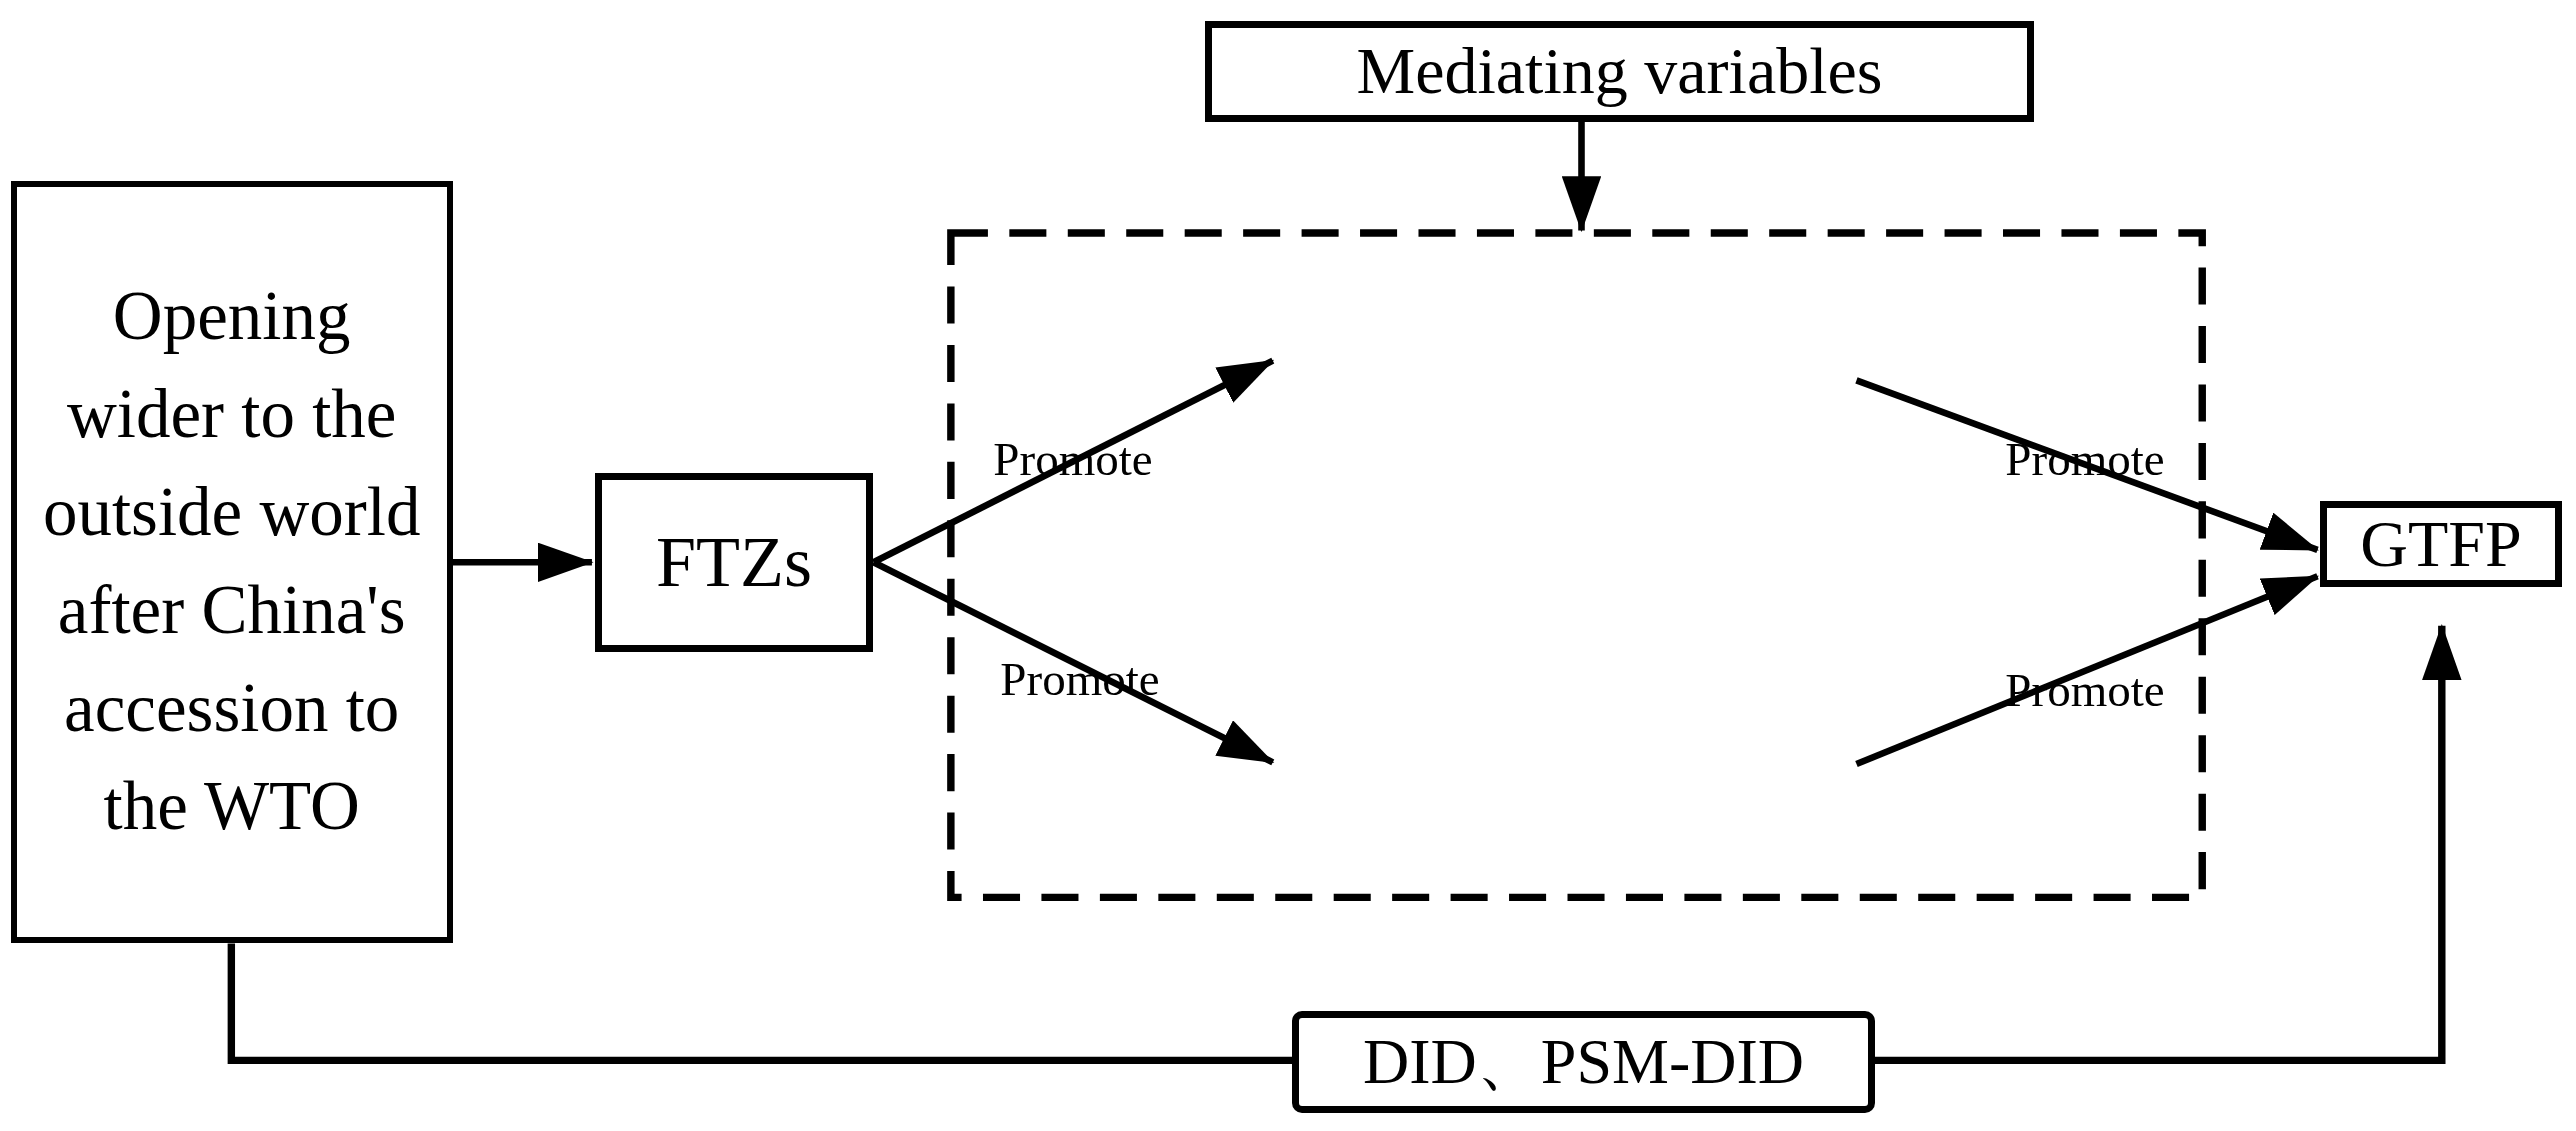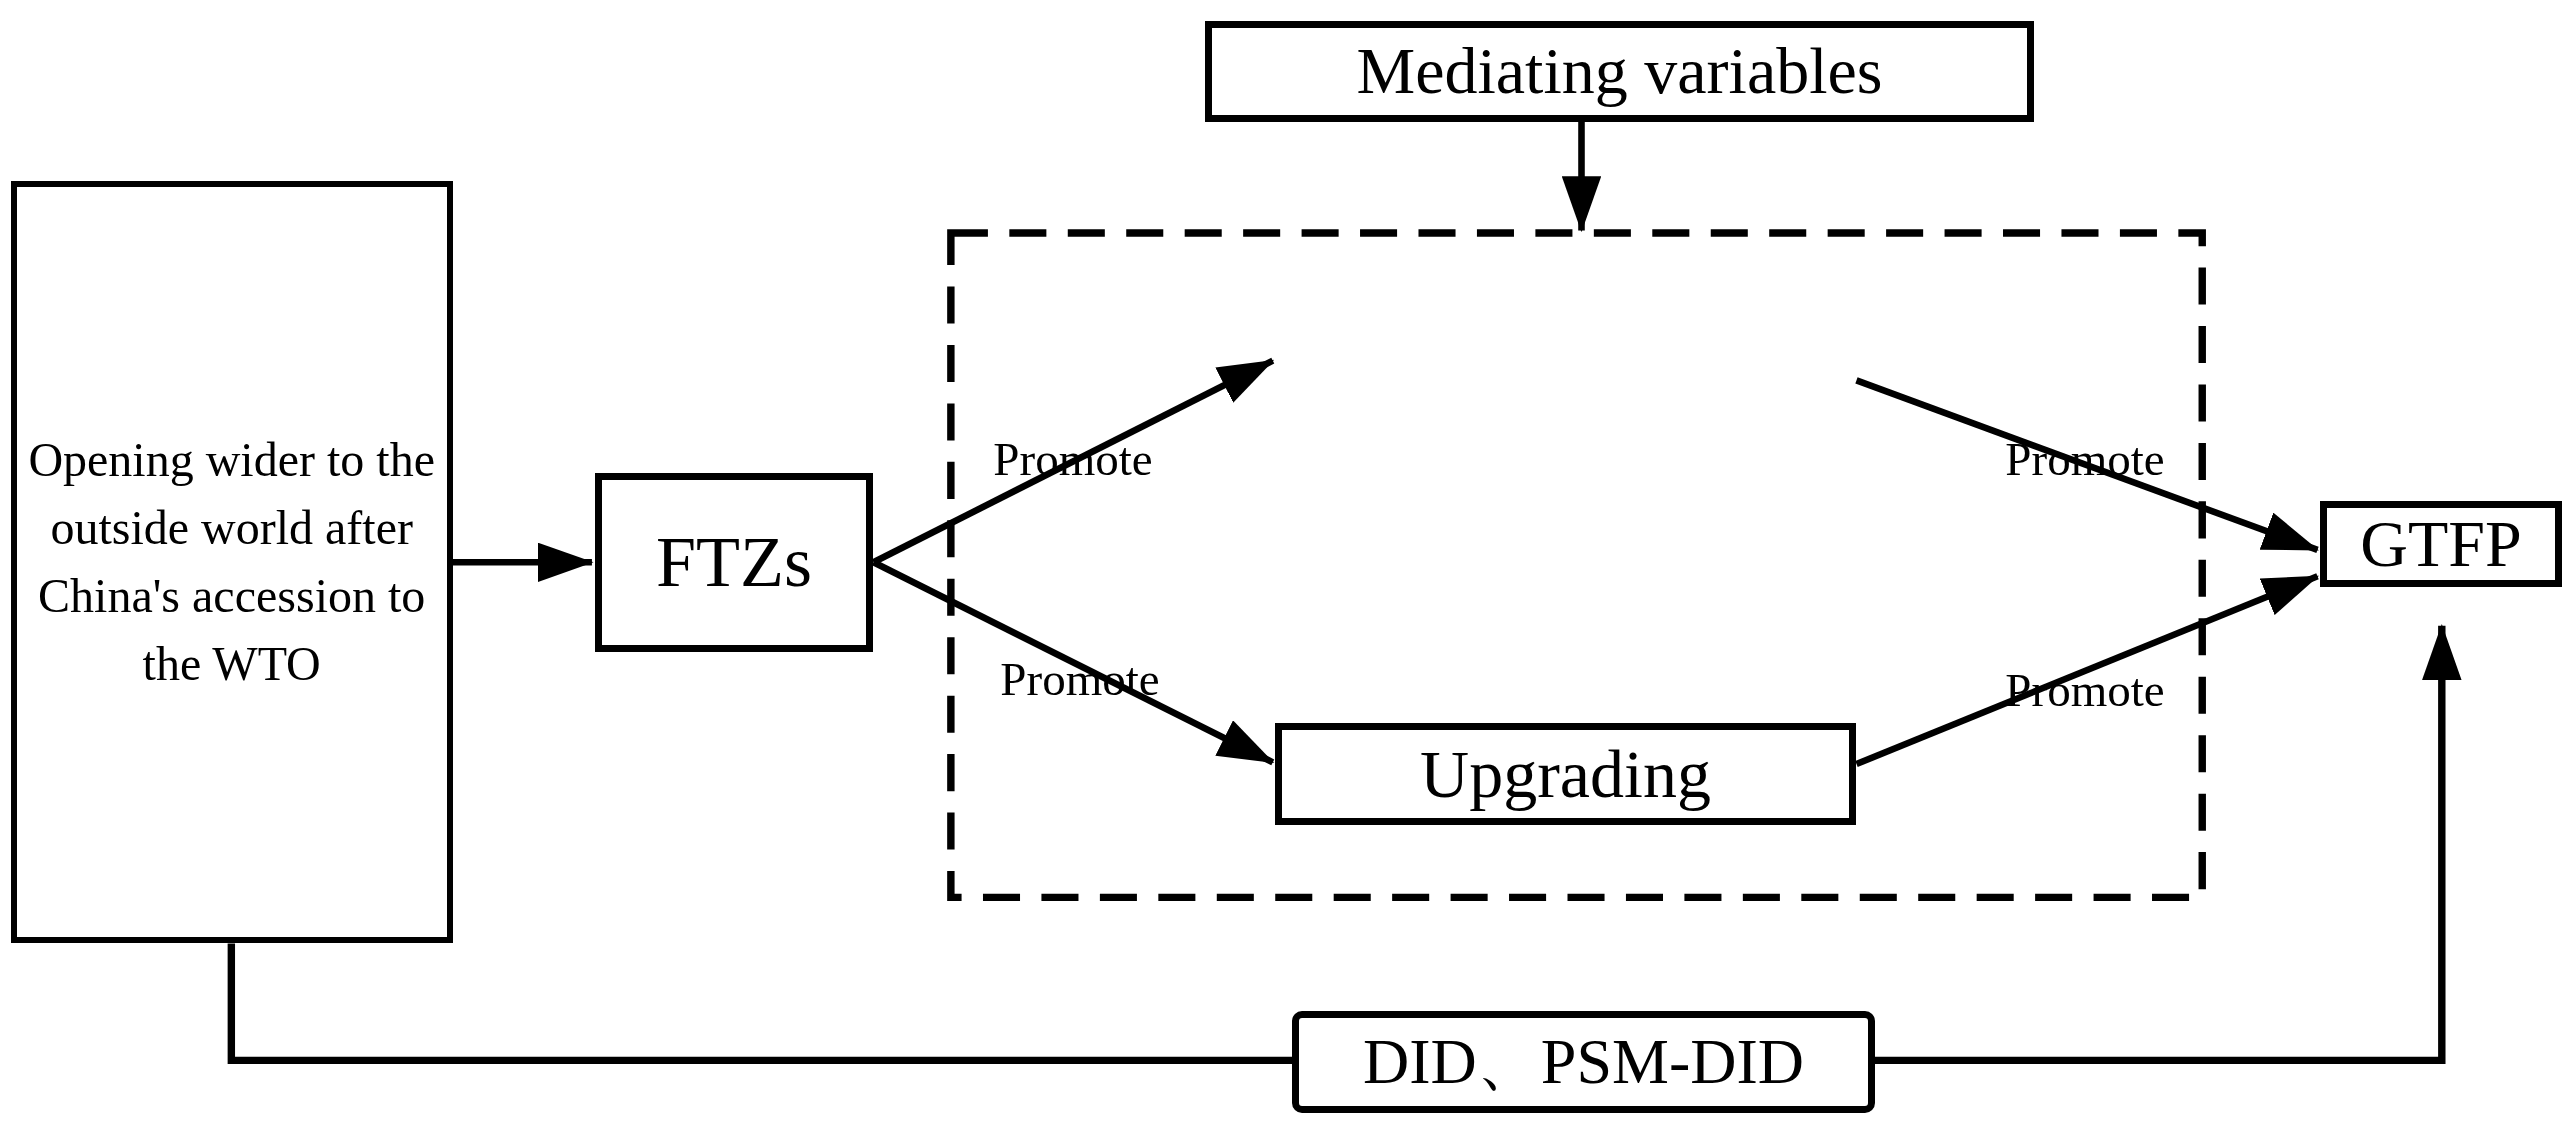--- a/index.html
+++ b/index.html
@@ -35,21 +35,21 @@
     line-height: 1.1;
     white-space: nowrap;
   }
   .box.multiline {
     white-space: normal;
   }
   #policy-box {
     left: 10.7px; top: 181px;
     width: 442px; height: 762px;
     border-width: 6.6px;
-    font-size: 48px;
+    font-size: 69px;
     line-height: 1.42;
     padding: 0 11.5px;
   }
   #ftzs-box {
     left: 595px; top: 473px;
     width: 278px; height: 179px;
     font-size: 72px;
   }
   #mediating-box {
     left: 1205px; top: 20.6px;
@@ -119,21 +119,20 @@
     <path d="M 281,1146 L 281,1288 L 2966,1288 L 2966,760" fill="none" stroke="#000000" stroke-width="9" marker-end="url(#arrowhead)"></path>
   </svg>
 
   <div class="box multiline" id="policy-box">Opening wider to the outside world after China's accession to the WTO</div>
 
   <div class="box" id="ftzs-box">FTZs</div>
 
   <div class="box" id="mediating-box">Mediating variables</div>
 
 
-  <div class="box" id="upgrading-box">Upgrading</div>
 
   <div class="box" id="gtfp-box">GTFP</div>
 
   <div class="box" id="method-box">DID、PSM-DID</div>
 
   <span class="edge-label" id="promote-ftzs-fdi">Promote</span>
 
   <span class="edge-label" id="promote-ftzs-upgrading">Promote</span>
 
   <span class="edge-label" id="promote-fdi-gtfp">Promote</span>

